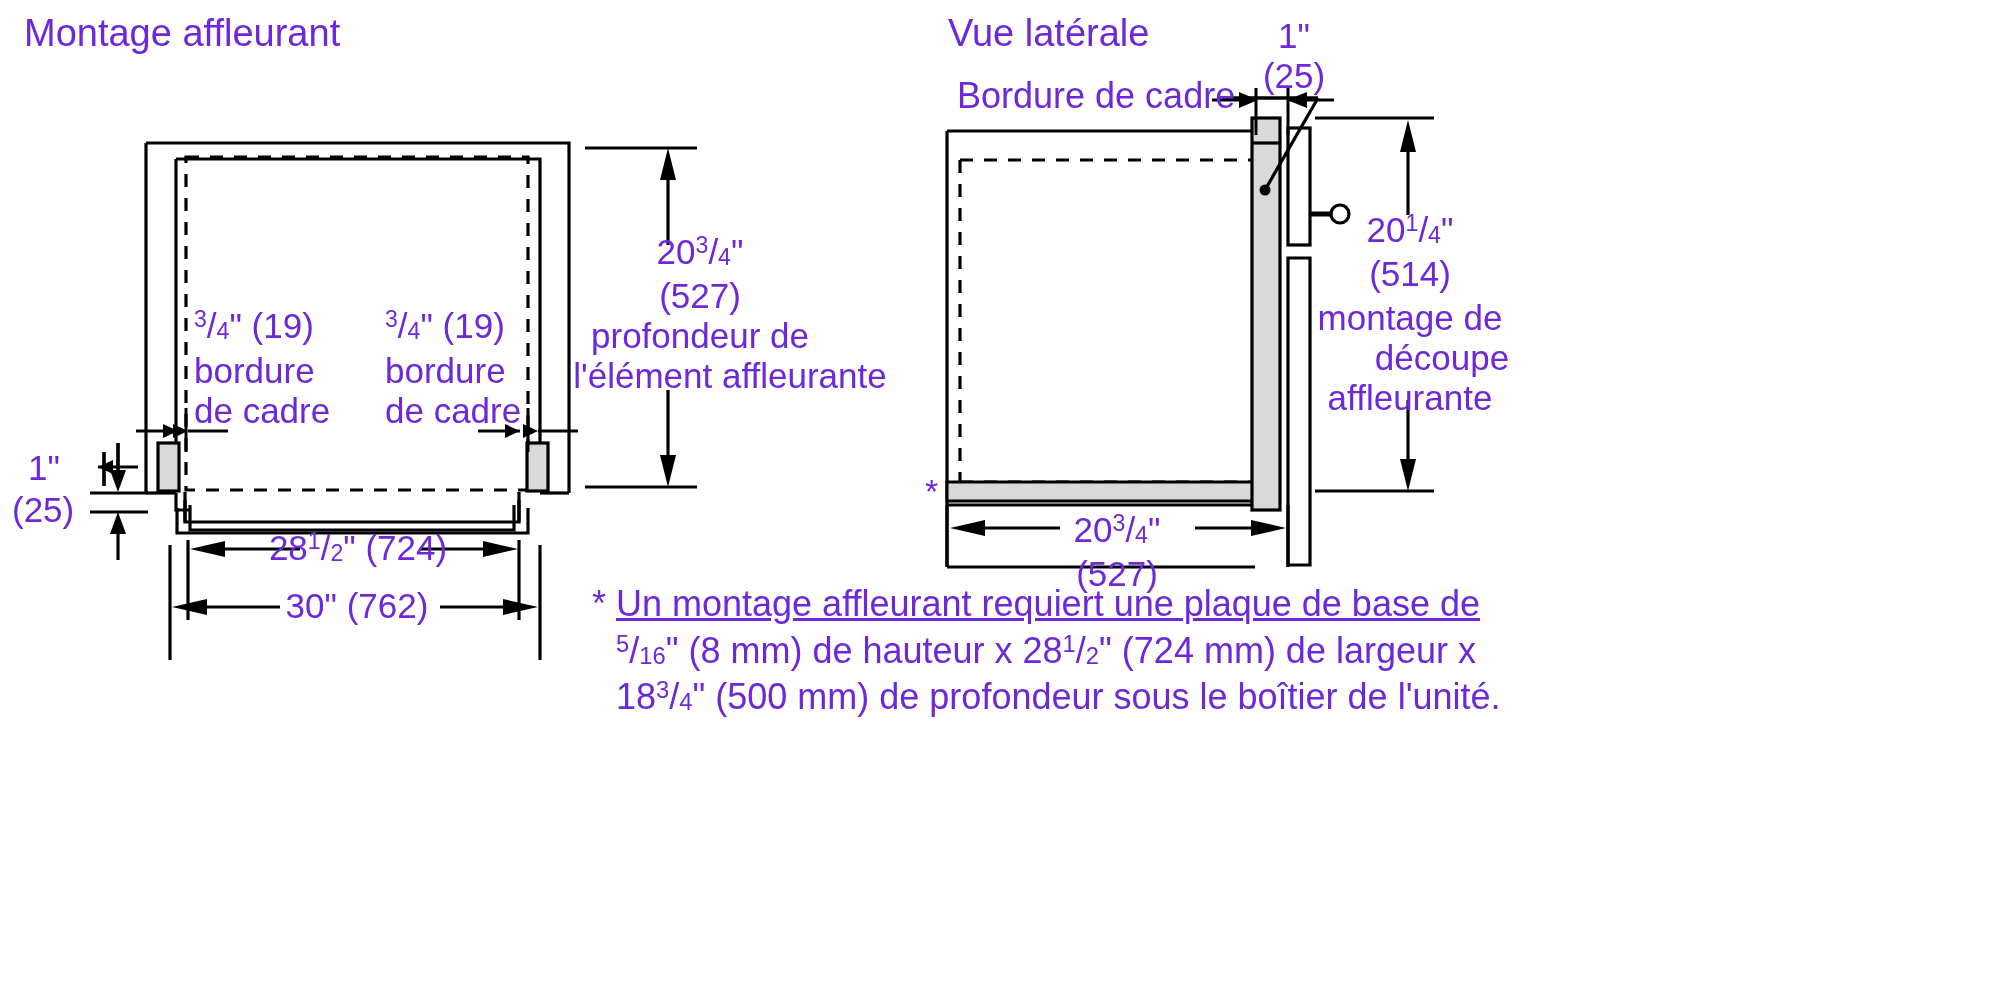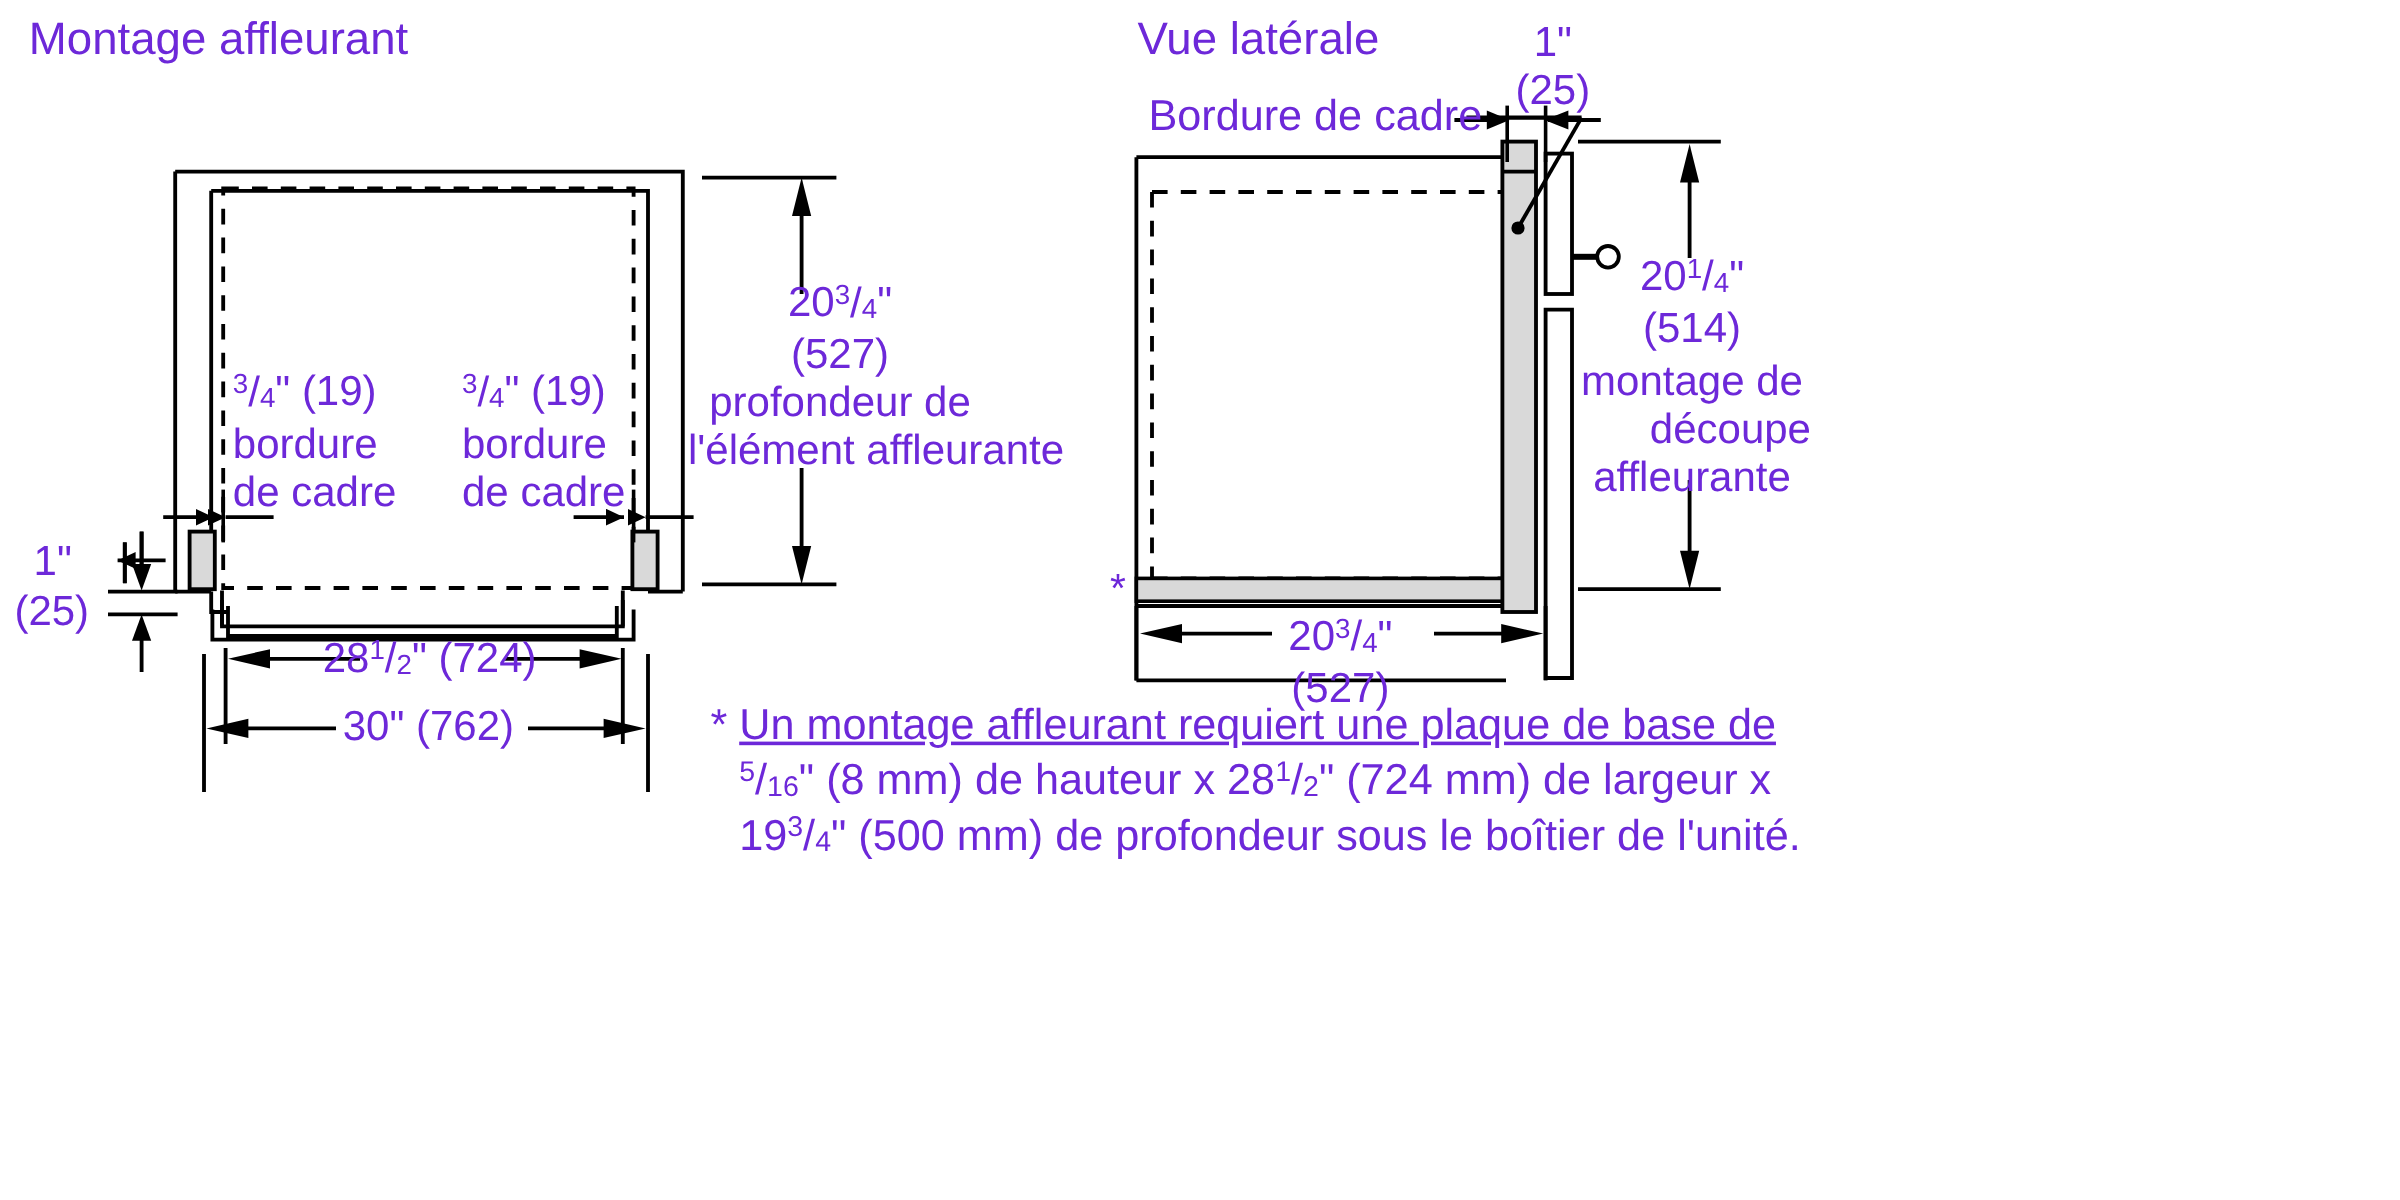--- a/index.html
+++ b/index.html
@@ -222,16 +222,16 @@
   <div class="txt t-star" style="left:925px; top:474px;">*</div>
 
   <div class="txt t-dim ctr" style="left:1117px; top:512px;"><span>20</span><span class="frac"><span class="num">3</span><span class="sl">/</span><span class="den">4</span></span><span>"</span></div>
   <div class="txt t-dim ctr" style="left:1117px; top:556px;">(527)</div>
 
   <div class="txt t-note" style="left:592px; top:586px;">*</div>
   <div class="txt t-note" style="left:616px; top:586px;text-decoration:underline;">Un montage affleurant requiert une plaque de base de</div>
 
   <div class="txt t-note" style="left:616px; top:632px;"><span class="frac"><span class="num">5</span><span class="sl">/</span><span class="den">16</span></span><span>" (8 mm) de hauteur x </span><span>28</span><span class="frac"><span class="num">1</span><span class="sl">/</span><span class="den">2</span></span><span>" (724 mm) de largeur x</span></div>
 
-  <div class="txt t-note" style="left:616px; top:678px;"><span>19</span><span class="frac"><span class="num">3</span><span class="sl">/</span><span class="den">4</span></span><span>" (500 mm) de profondeur sous le boîtier de l'unité.</span></div>
+  <div class="txt t-note" style="left:616px; top:678px;"><span>18</span><span class="frac"><span class="num">3</span><span class="sl">/</span><span class="den">4</span></span><span>" (500 mm) de profondeur sous le boîtier de l'unité.</span></div>
 
 
 </div>
 
 </body></html>

